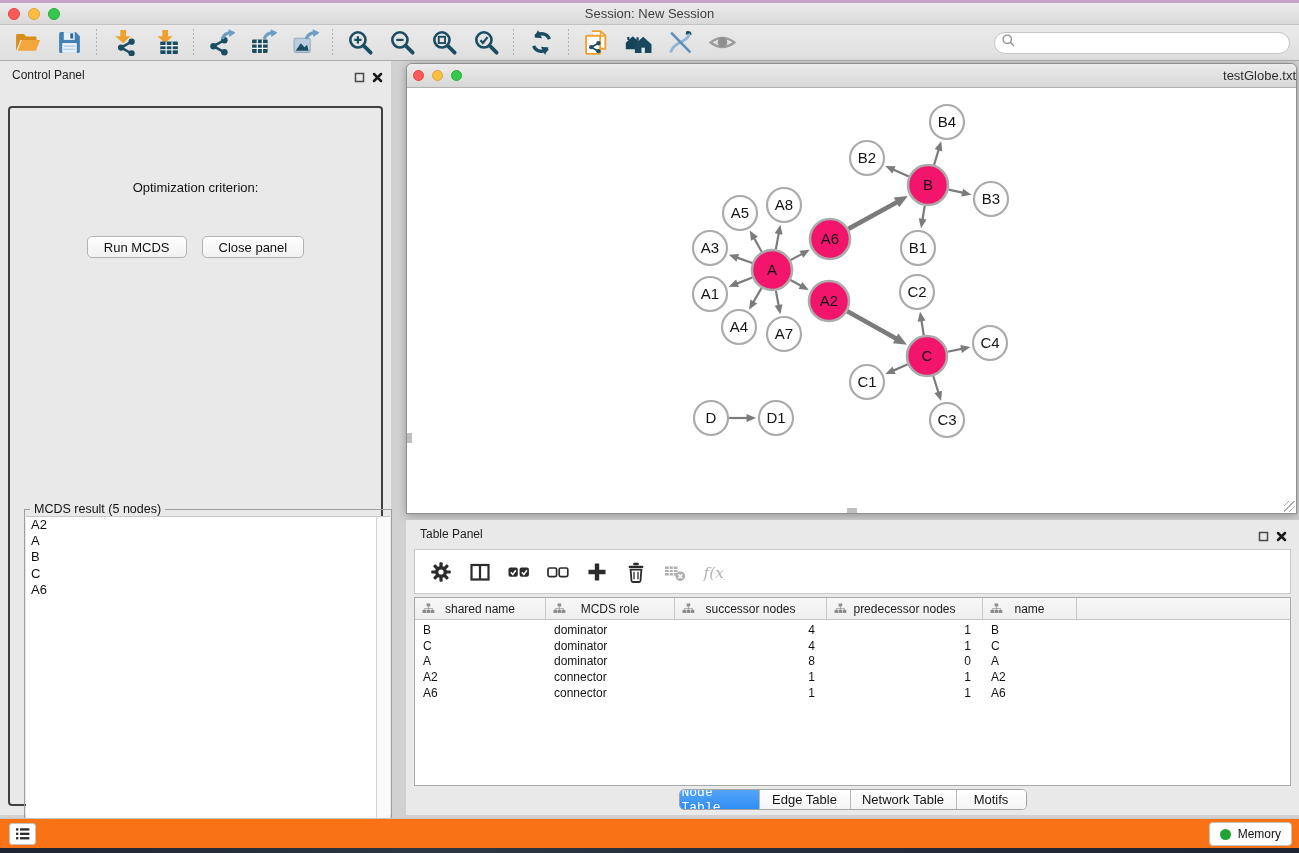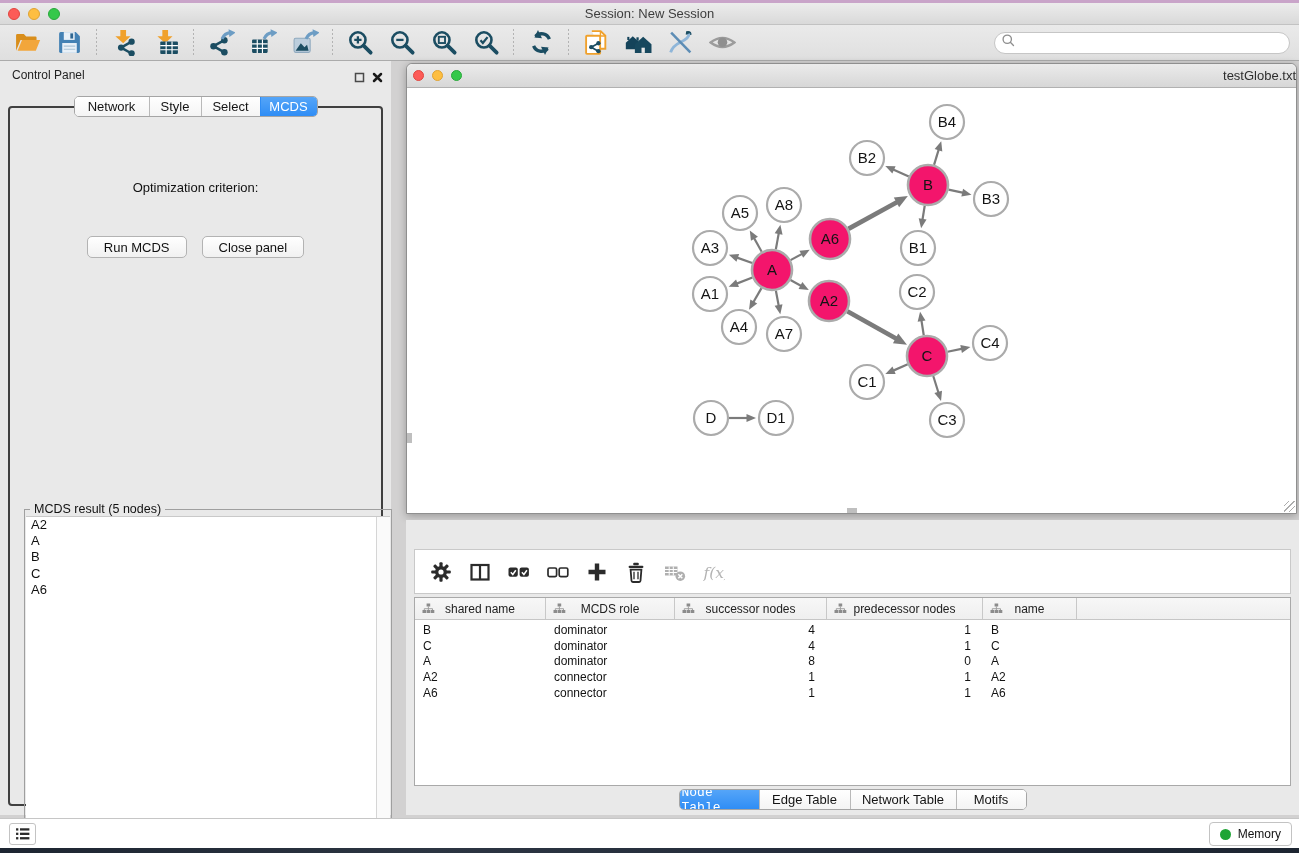--- a/index.html
+++ b/index.html
@@ -93,21 +93,21 @@
   .th .hicon { position:absolute; left:7px; top:5px; width:13px; height:12px; }
   .th.filler { flex:1; border-right:none; }
   .tbl-body { padding-top:2px; }
   .tr { display:flex; height:15.7px; align-items:center; }
   .td { flex:none; font-size:12px; color:#131313; white-space:nowrap; overflow:hidden; }
   .td.left { padding-left:8px; text-align:left; }
   .td.right { padding-right:12px; text-align:right; }
   .tp-tabs-row { position:absolute; left:0; top:269px; width:100%; display:flex; justify-content:center; }
 
   
-  .statusbar { position:absolute; left:0; top:818px; width:1299px; height:30px; background:#ffffff; border-top:1px solid #C6C6C6; }
+  .statusbar { position:absolute; left:0; top:818px; width:1299px; height:30px; background:#f97316; border-top:1px solid #C6C6C6; }
   .status-list-btn { position:absolute; left:9px; top:4px; width:27px; height:22px; background:#fff;
     border:1px solid #C3C3C3; border-radius:3px; display:flex; align-items:center; justify-content:center; }
   .status-list-btn svg { width:18px; height:18px; }
   .memory-btn { position:absolute; right:7px; top:3px; height:24px; background:#fff; border:1px solid #C3C3C3;
     border-radius:4px; display:flex; align-items:center; padding:0 10px; gap:7px; }
   .memory-dot { width:11px; height:11px; border-radius:50%; background:#1DA434; }
   .memory-label { font-size:12px; color:#111; }
   .bottom-strip { position:absolute; left:0; top:848px; width:1299px; height:5px;
     background:linear-gradient(90deg,#1D2531,#2C3542,#232B3A,#1D2531); }
 </style>
@@ -288,28 +288,20 @@
     <div class="panel-head">
       <span class="panel-title">Control Panel</span>
       <span class="panel-btns">
         <span id="cp-float"><svg viewBox="0 0 11 11" width="11" height="11">
               <rect x="1.5" y="1.5" width="8" height="8" fill="none" stroke="#4A4A4A" stroke-width="1.5"></rect>
             </svg></span>
         <span id="cp-close"><svg viewBox="0 0 11 11" width="11" height="11">
               <path d="M2 2 L9 9 M9 2 L2 9" stroke="#1A1A1A" stroke-width="2.5" stroke-linecap="round"></path>
             </svg></span>
       </span>
-    </div>
-    <div class="cp-tabs-row">
-      <div class="seg-tabs" id="cp-tabs">
-          <div class="seg" style="width: 74px;">Network</div>
-          <div class="seg" style="width: 52px;">Style</div>
-          <div class="seg" style="width: 59px;">Select</div>
-          <div class="seg active" style="width: 57px;">MCDS</div>
-        </div>
     </div>
     <div class="cp-content">
       <div class="cp-criterion-label">Optimization criterion:</div>
       <div class="cp-buttons">
         <button class="btn">Run MCDS</button>
         <button class="btn">Close panel</button>
       </div>
       <div class="groupbox">
         <span class="groupbox-label">MCDS result (5 nodes)</span>
         <div class="mcds-list" id="mcds-list">
@@ -456,20 +448,31 @@
           <circle cx="369" cy="329" r="17" fill="#FFFFFF" stroke="#ABABAB" stroke-width="2.2"></circle>
           <text x="369" y="334" text-anchor="middle" font-size="15" font-family="Liberation Sans, sans-serif" fill="#141414">D1</text>
         </g>
       </svg>
     <div class="net-tick-left"></div>
     <div class="net-tick-bottom"></div>
     <div class="net-grip"></div>
   </div>
 
   <div class="table-panel">
+    <div class="panel-head">
+      <span class="panel-title" style="left:14px;">Table Panel</span>
+      <span class="panel-btns" style="right:12px;">
+        <span id="tp-float"><svg viewBox="0 0 11 11" width="11" height="11">
+              <rect x="1.5" y="1.5" width="8" height="8" fill="none" stroke="#4A4A4A" stroke-width="1.5"></rect>
+            </svg></span>
+        <span id="tp-close"><svg viewBox="0 0 11 11" width="11" height="11">
+              <path d="M2 2 L9 9 M9 2 L2 9" stroke="#1A1A1A" stroke-width="2.5" stroke-linecap="round"></path>
+            </svg></span>
+      </span>
+    </div>
     <div class="tp-toolbar" id="tp-toolbar">
         <span class="tp-icon">
           <svg viewBox="0 0 22 22" width="22" height="22">
             <g fill="#2B2B2B">
               <rect x="9.4" y="1.2" width="3.2" height="5.2" rx="1"></rect>
               <rect x="9.4" y="15.6" width="3.2" height="5.2" rx="1"></rect>
               <rect x="1.2" y="9.4" width="5.2" height="3.2" rx="1"></rect>
               <rect x="15.6" y="9.4" width="5.2" height="3.2" rx="1"></rect>
               <g transform="rotate(45 11 11)">
                 <rect x="9.4" y="1.2" width="3.2" height="5.2" rx="1"></rect>

